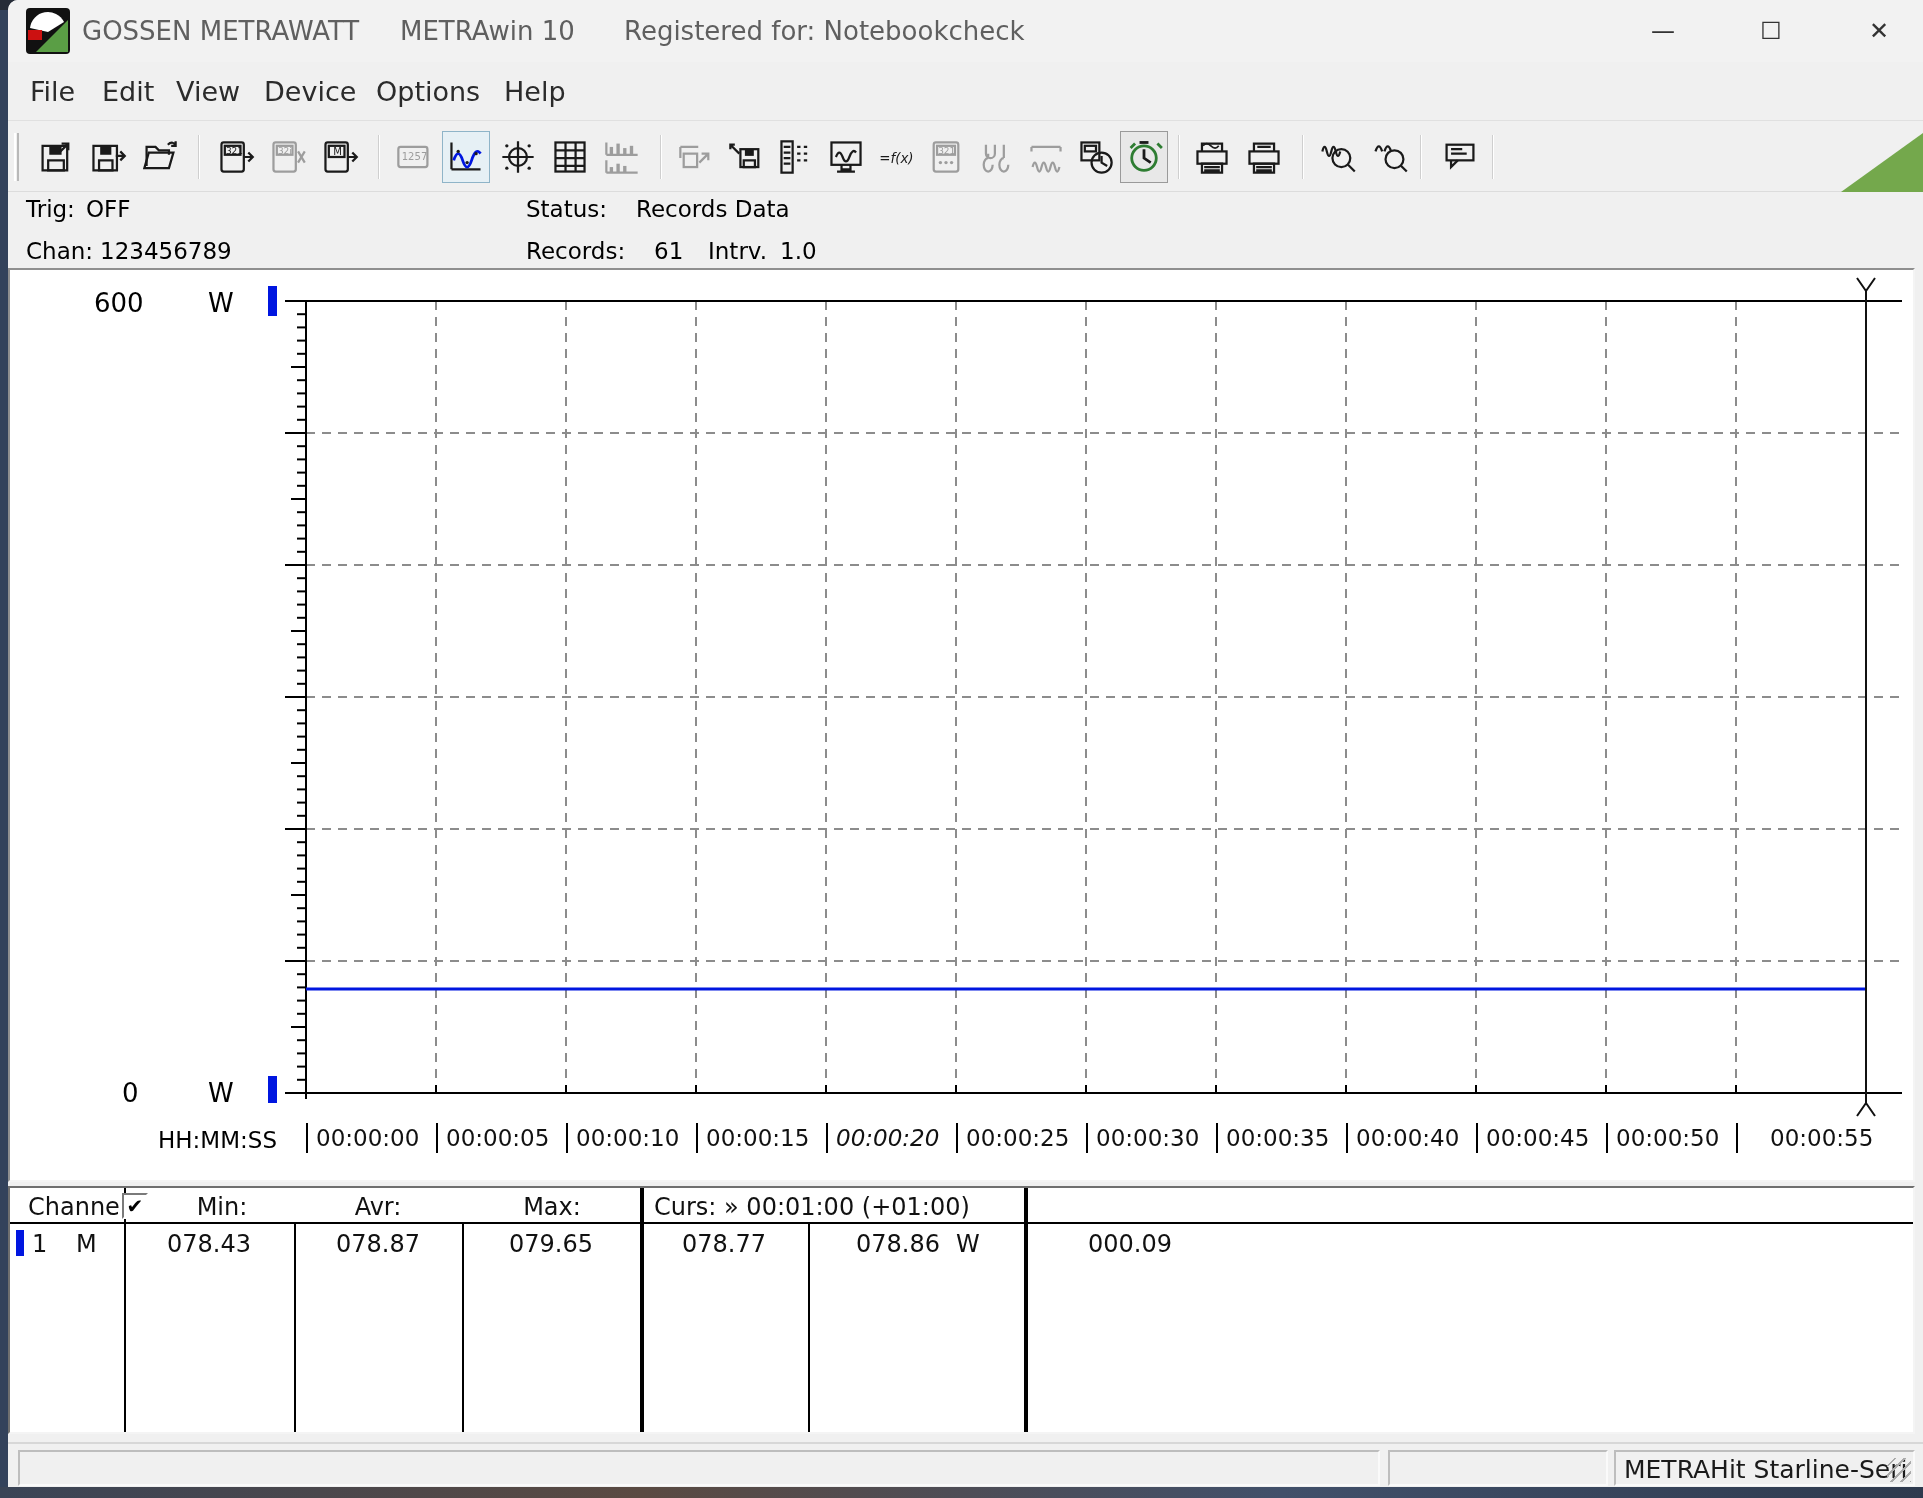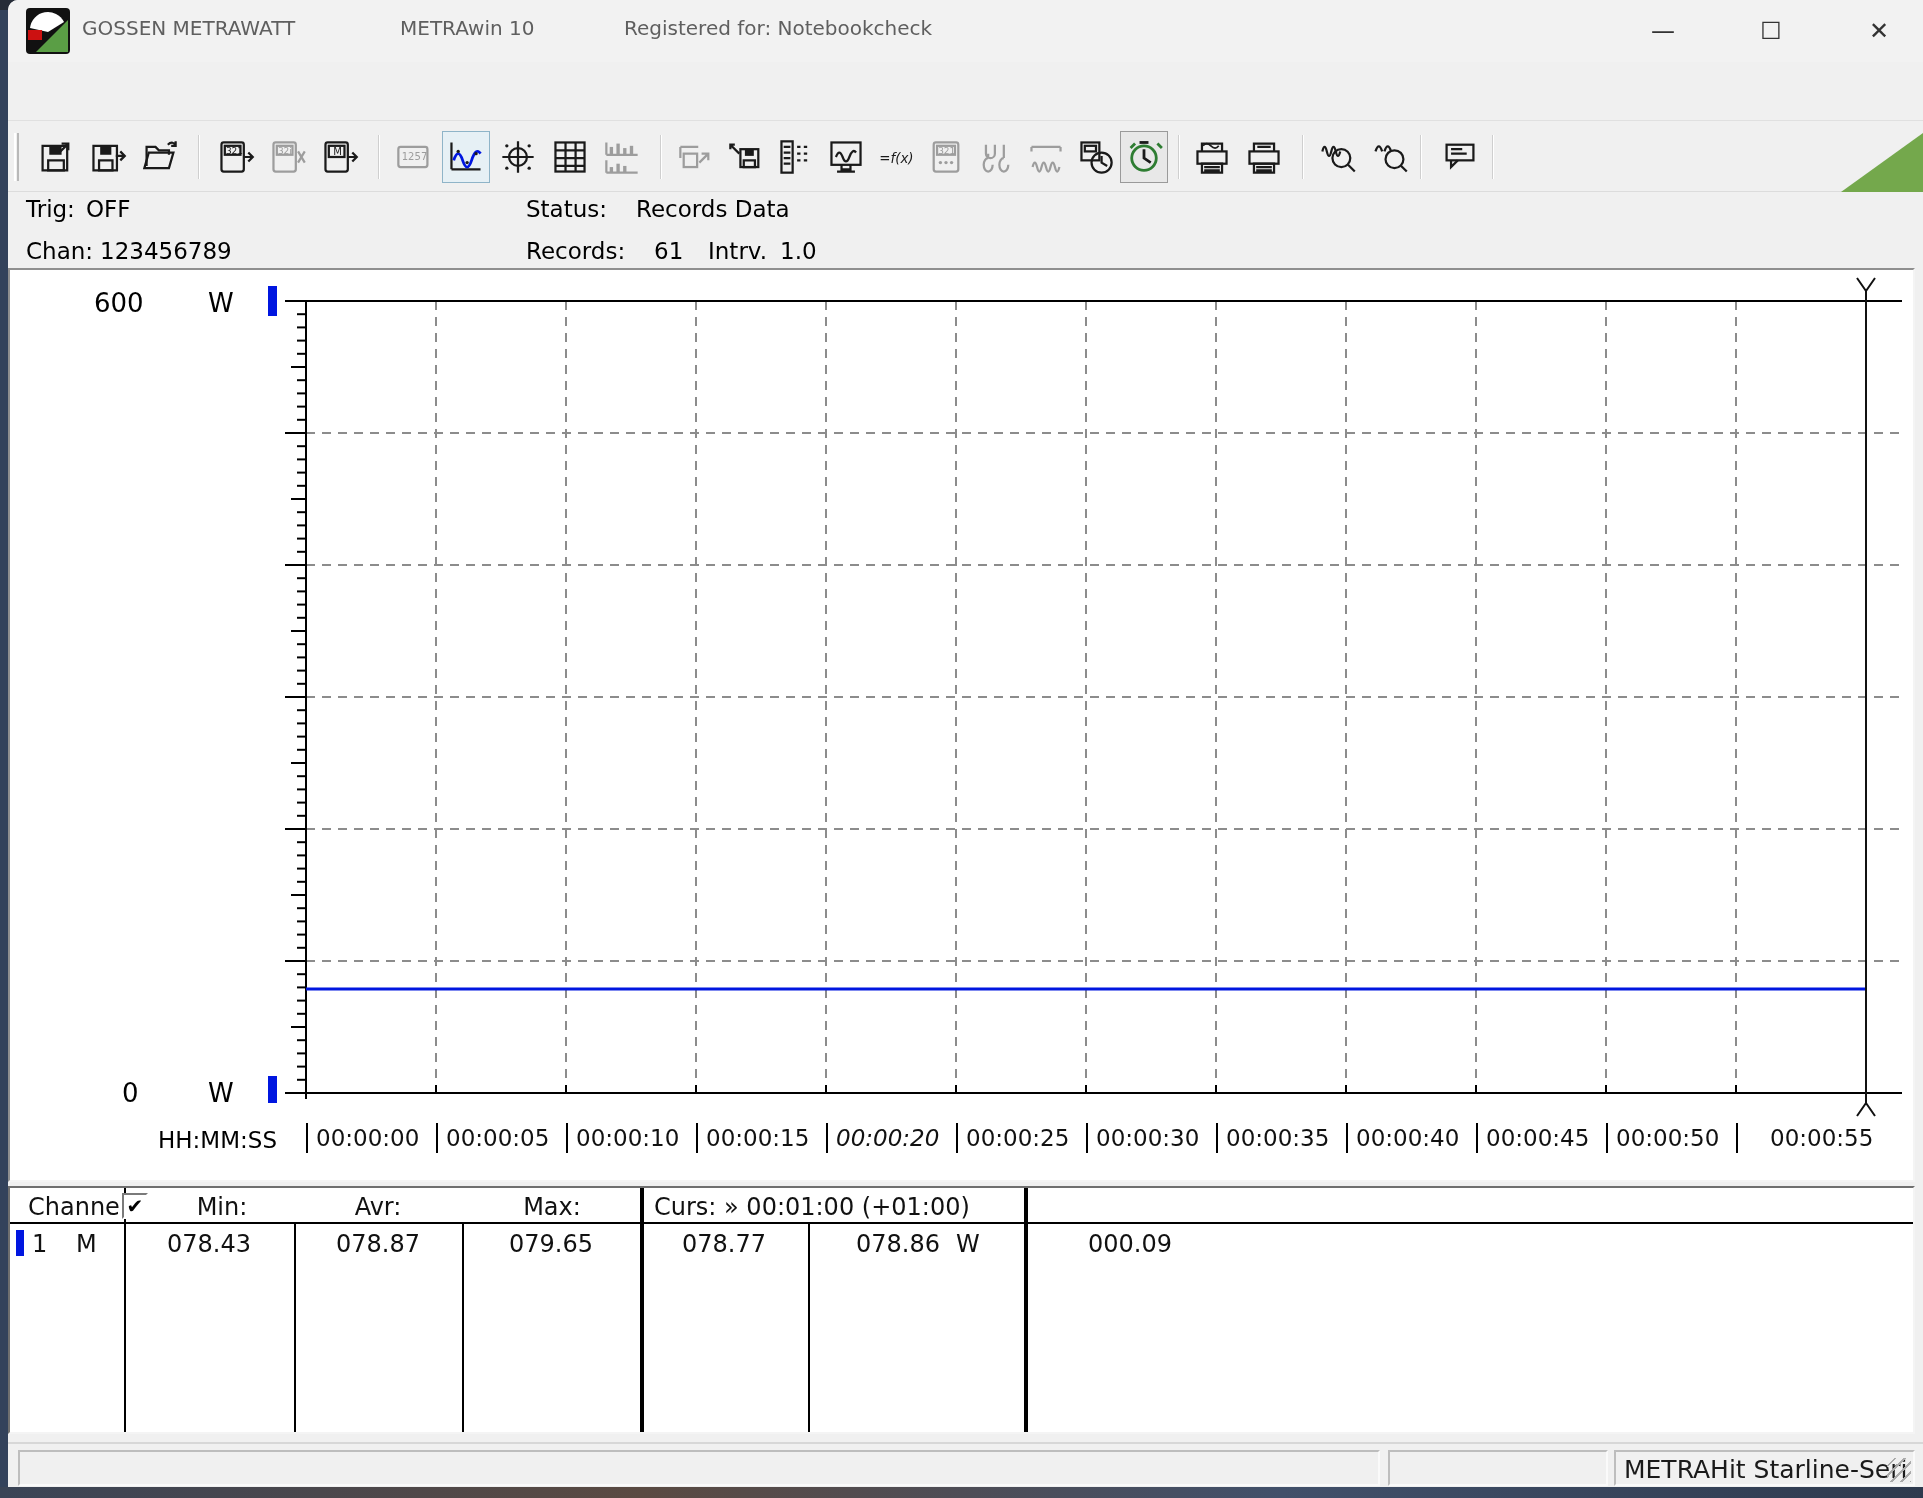--- a/index.html
+++ b/index.html
@@ -8,21 +8,21 @@
   #app { position:absolute; left:0; top:0; width:1923px; height:1498px; }
 
   
   #win { position:absolute; left:8px; top:0; width:1915px; height:1490px;
          background:#f0f0f0; border-top-left-radius:10px; overflow:hidden; }
   #left-strip { position:absolute; left:0; top:10px; width:8px; height:1480px; background:#33425b; }
   #bottom-strip { position:absolute; left:0; top:1487px; width:1923px; height:11px;
          background:linear-gradient(90deg,#3a4456,#5a4a42,#41506a,#2e3a4e); }
 
   .titlebar { position:absolute; left:0; top:0; width:100%; height:62px; background:#f2f2f2; }
-  .titlebar .ttext { position:absolute; top:16px; font-size:20px; color:#5f5f5f; white-space:nowrap; }
+  .titlebar .ttext { position:absolute; top:16px; font-size:26px; color:#5f5f5f; white-space:nowrap; }
   #app-icon { position:absolute; left:18px; top:8px; width:44px; height:46px; }
   .winbtn { position:absolute; top:10px; width:70px; height:42px; text-align:center; line-height:42px;
             font-size:24px; color:#333; }
 
   .menubar { position:absolute; left:0; top:62px; width:100%; height:58px; background:#f0f0f0; }
   .menu-item { position:absolute; top:14px; font-size:27px; color:#2b2b2b; }
 
   .toolbar { position:absolute; left:0; top:120px; width:100%; height:72px; background:#f0f0f0;
              border-top:1px solid #e0e0e0; border-bottom:1px solid #dcdcdc; }
   .tb-grip { position:absolute; left:6px; top:12px; width:5px; height:48px;
@@ -91,20 +91,28 @@
         <path d="M10 44 L42 44 L42 12 Z" fill="#5a9e45"></path>
       </svg>
       <span class="ttext" style="left:74px;">GOSSEN METRAWATT</span>
       <span class="ttext" style="left:392px;">METRAwin 10</span>
       <span class="ttext" style="left:616px;">Registered for: Notebookcheck</span>
       <span class="winbtn" style="left:1620px;">—</span>
       <span class="winbtn" style="left:1728px;">☐</span>
       <span class="winbtn" style="left:1836px;">✕</span>
     </div>
 
+    <div class="menubar">
+      <span class="menu-item" style="left:22px;">File</span>
+      <span class="menu-item" style="left:94px;">Edit</span>
+      <span class="menu-item" style="left:168px;">View</span>
+      <span class="menu-item" style="left:256px;">Device</span>
+      <span class="menu-item" style="left:368px;">Options</span>
+      <span class="menu-item" style="left:496px;">Help</span>
+    </div>
 
     <div class="toolbar">
       <span class="tb-grip"></span>
 
       <span class="tb-btn" style="left:24px;">
         <svg viewBox="0 0 34 34">
             <path class="icon-stroke" d="M5 7 h22 v22 h-22 z"></path>
             <rect x="11" y="7" width="11" height="8" fill="#1a1a1a"></rect>
             <path class="icon-stroke" d="M10 20 h14 v9 h-14 z"></path>
             <path class="icon-stroke" d="M20 13 l8 -8 m0 6 v-6 h-6"></path>

